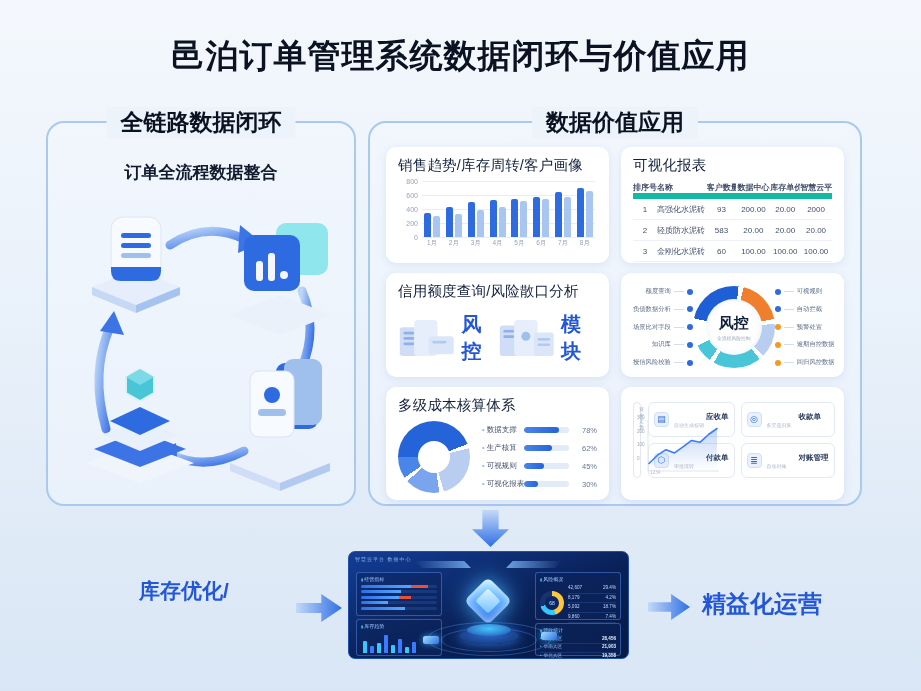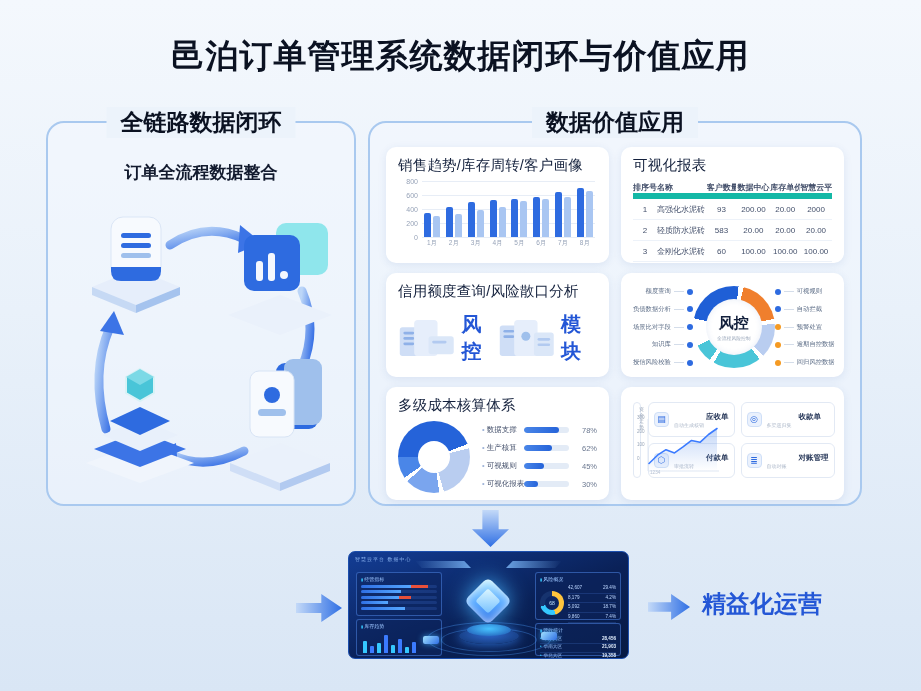--- a/index.html
+++ b/index.html
@@ -567,20 +567,21 @@
             </div>
         </div>
       </div>
 
     </div>
   </section>
 
   <div class="down-arrow"></div>
 
   <div class="bottom-left-text">
+    <div>库存优化/</div>
   </div>
   <div class="right-arrow ra1"></div>
 
   <div class="dashboard">
     <div class="db-corner">智慧云平台 数据中心</div>
     <div class="db-wing l"></div>
     <div class="db-wing r"></div>
 
     <div class="db-panel db-p1">
       <div class="db-ptitle">经营指标</div>

